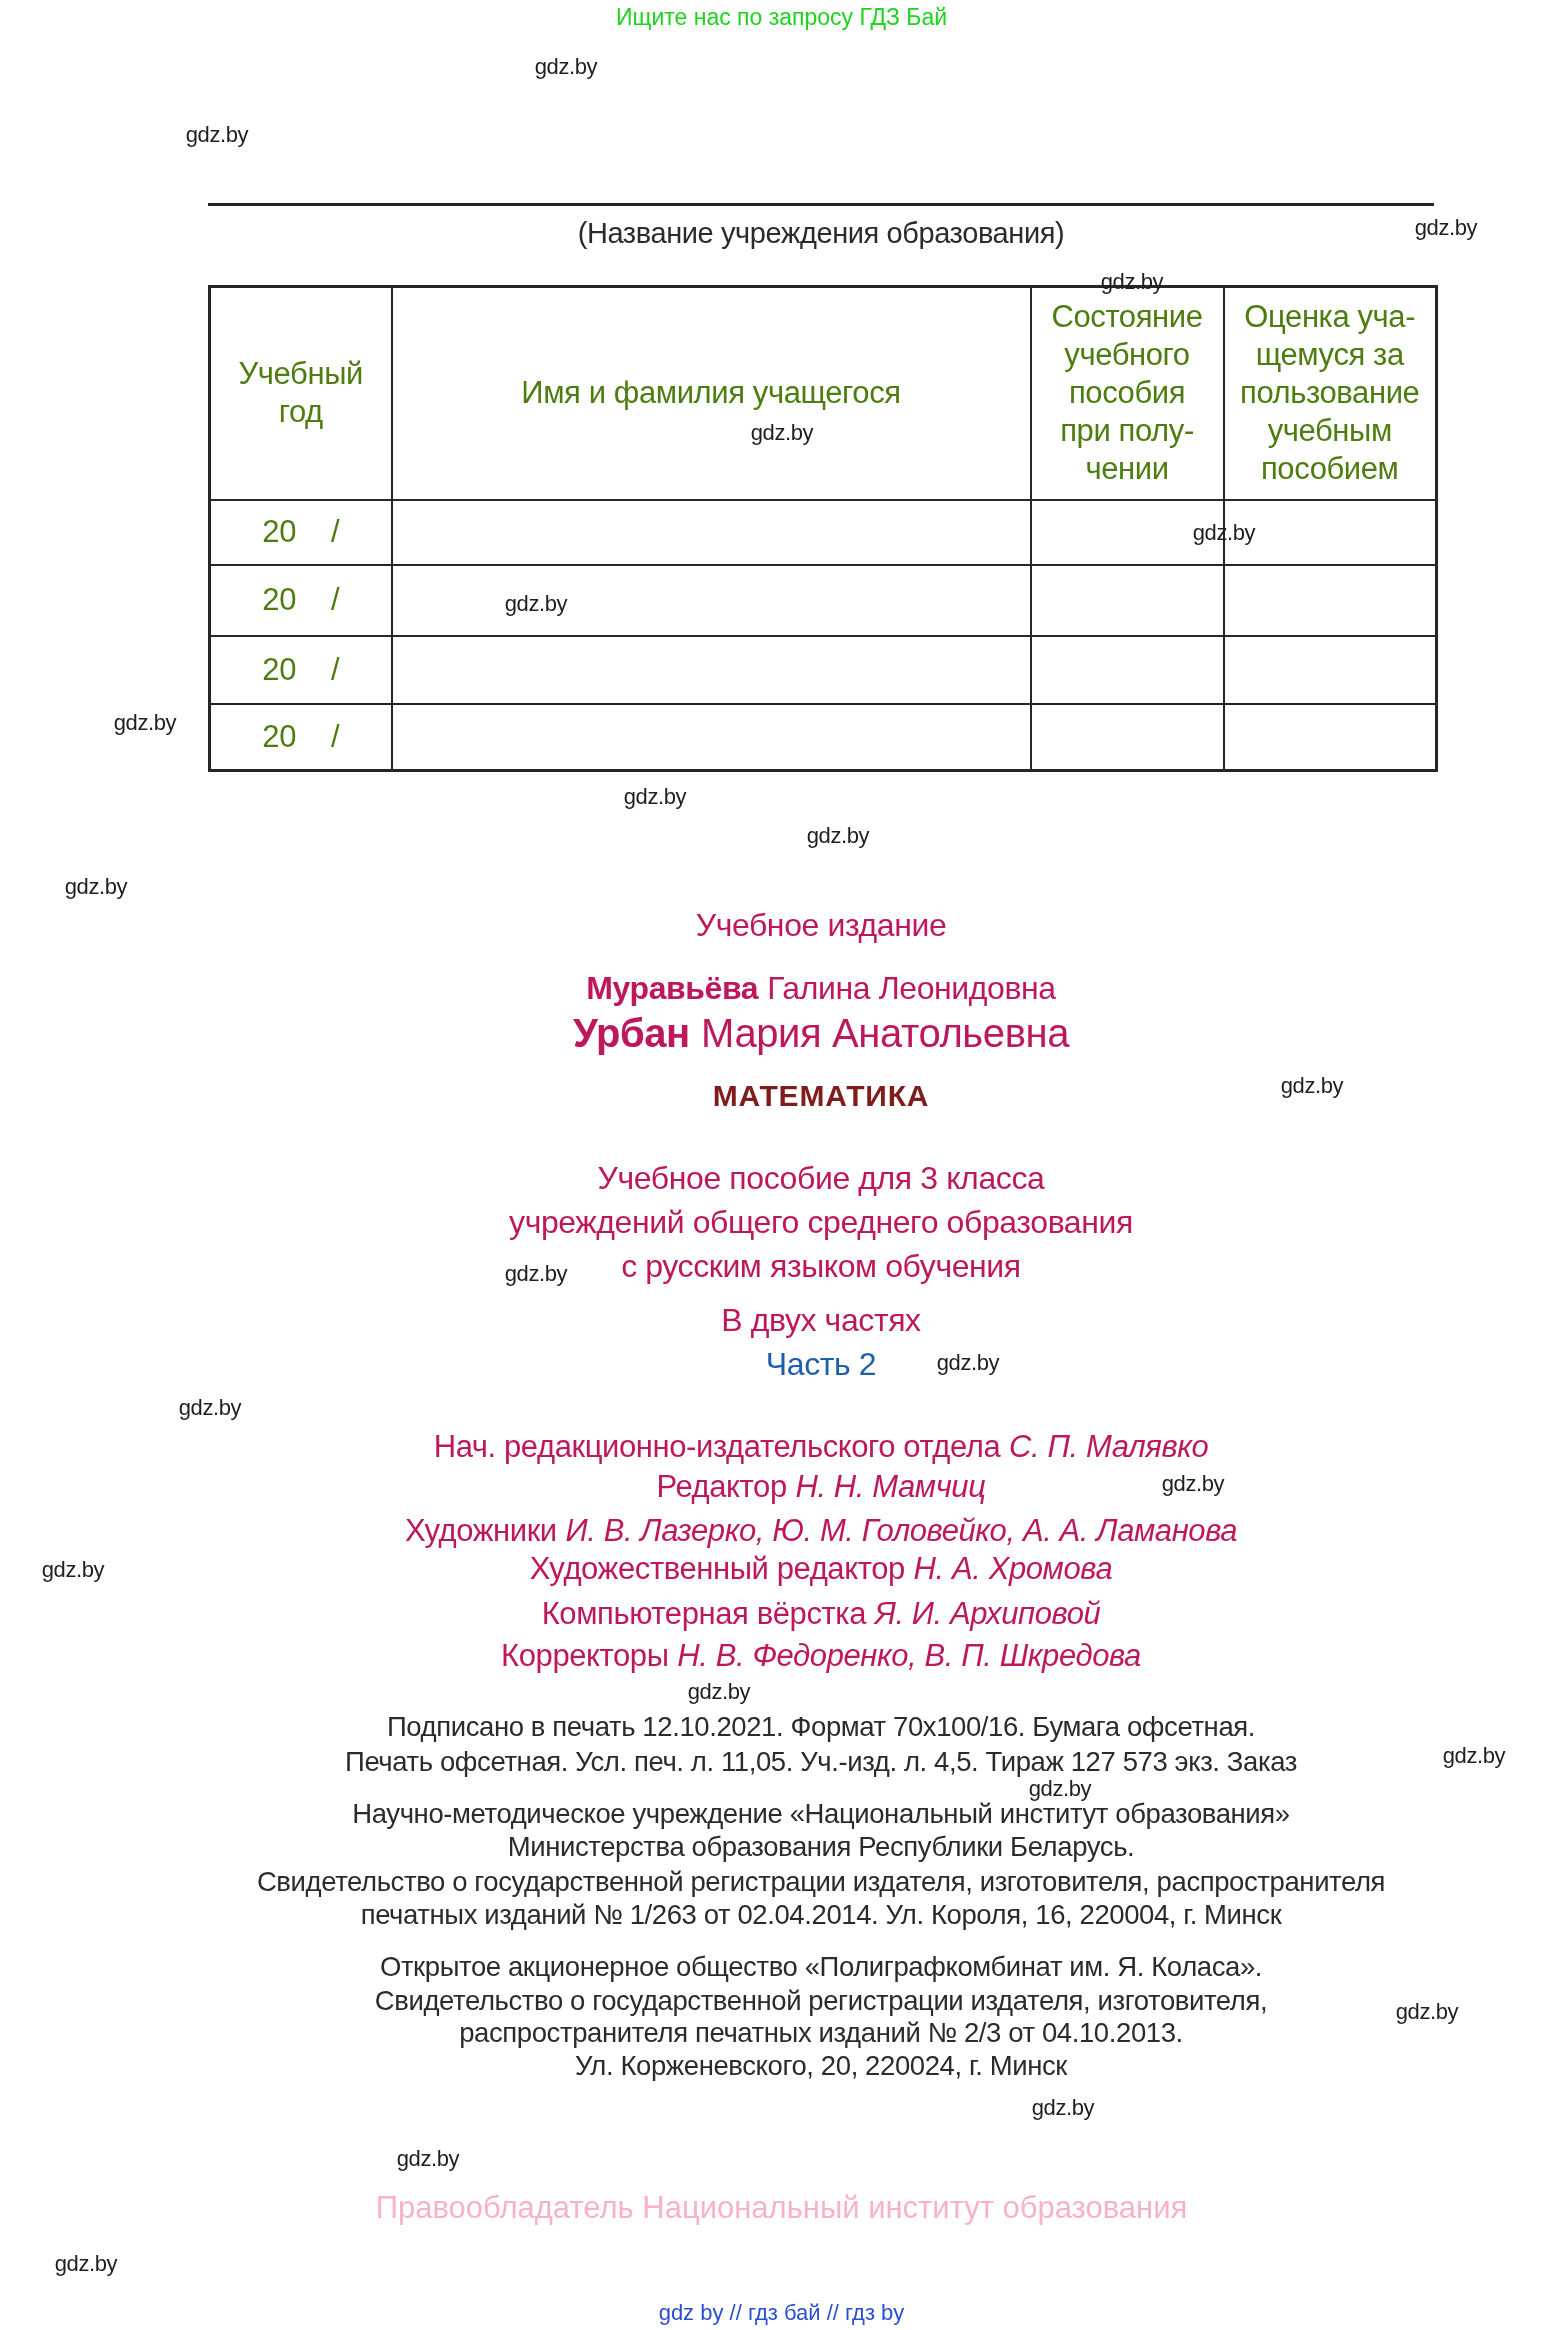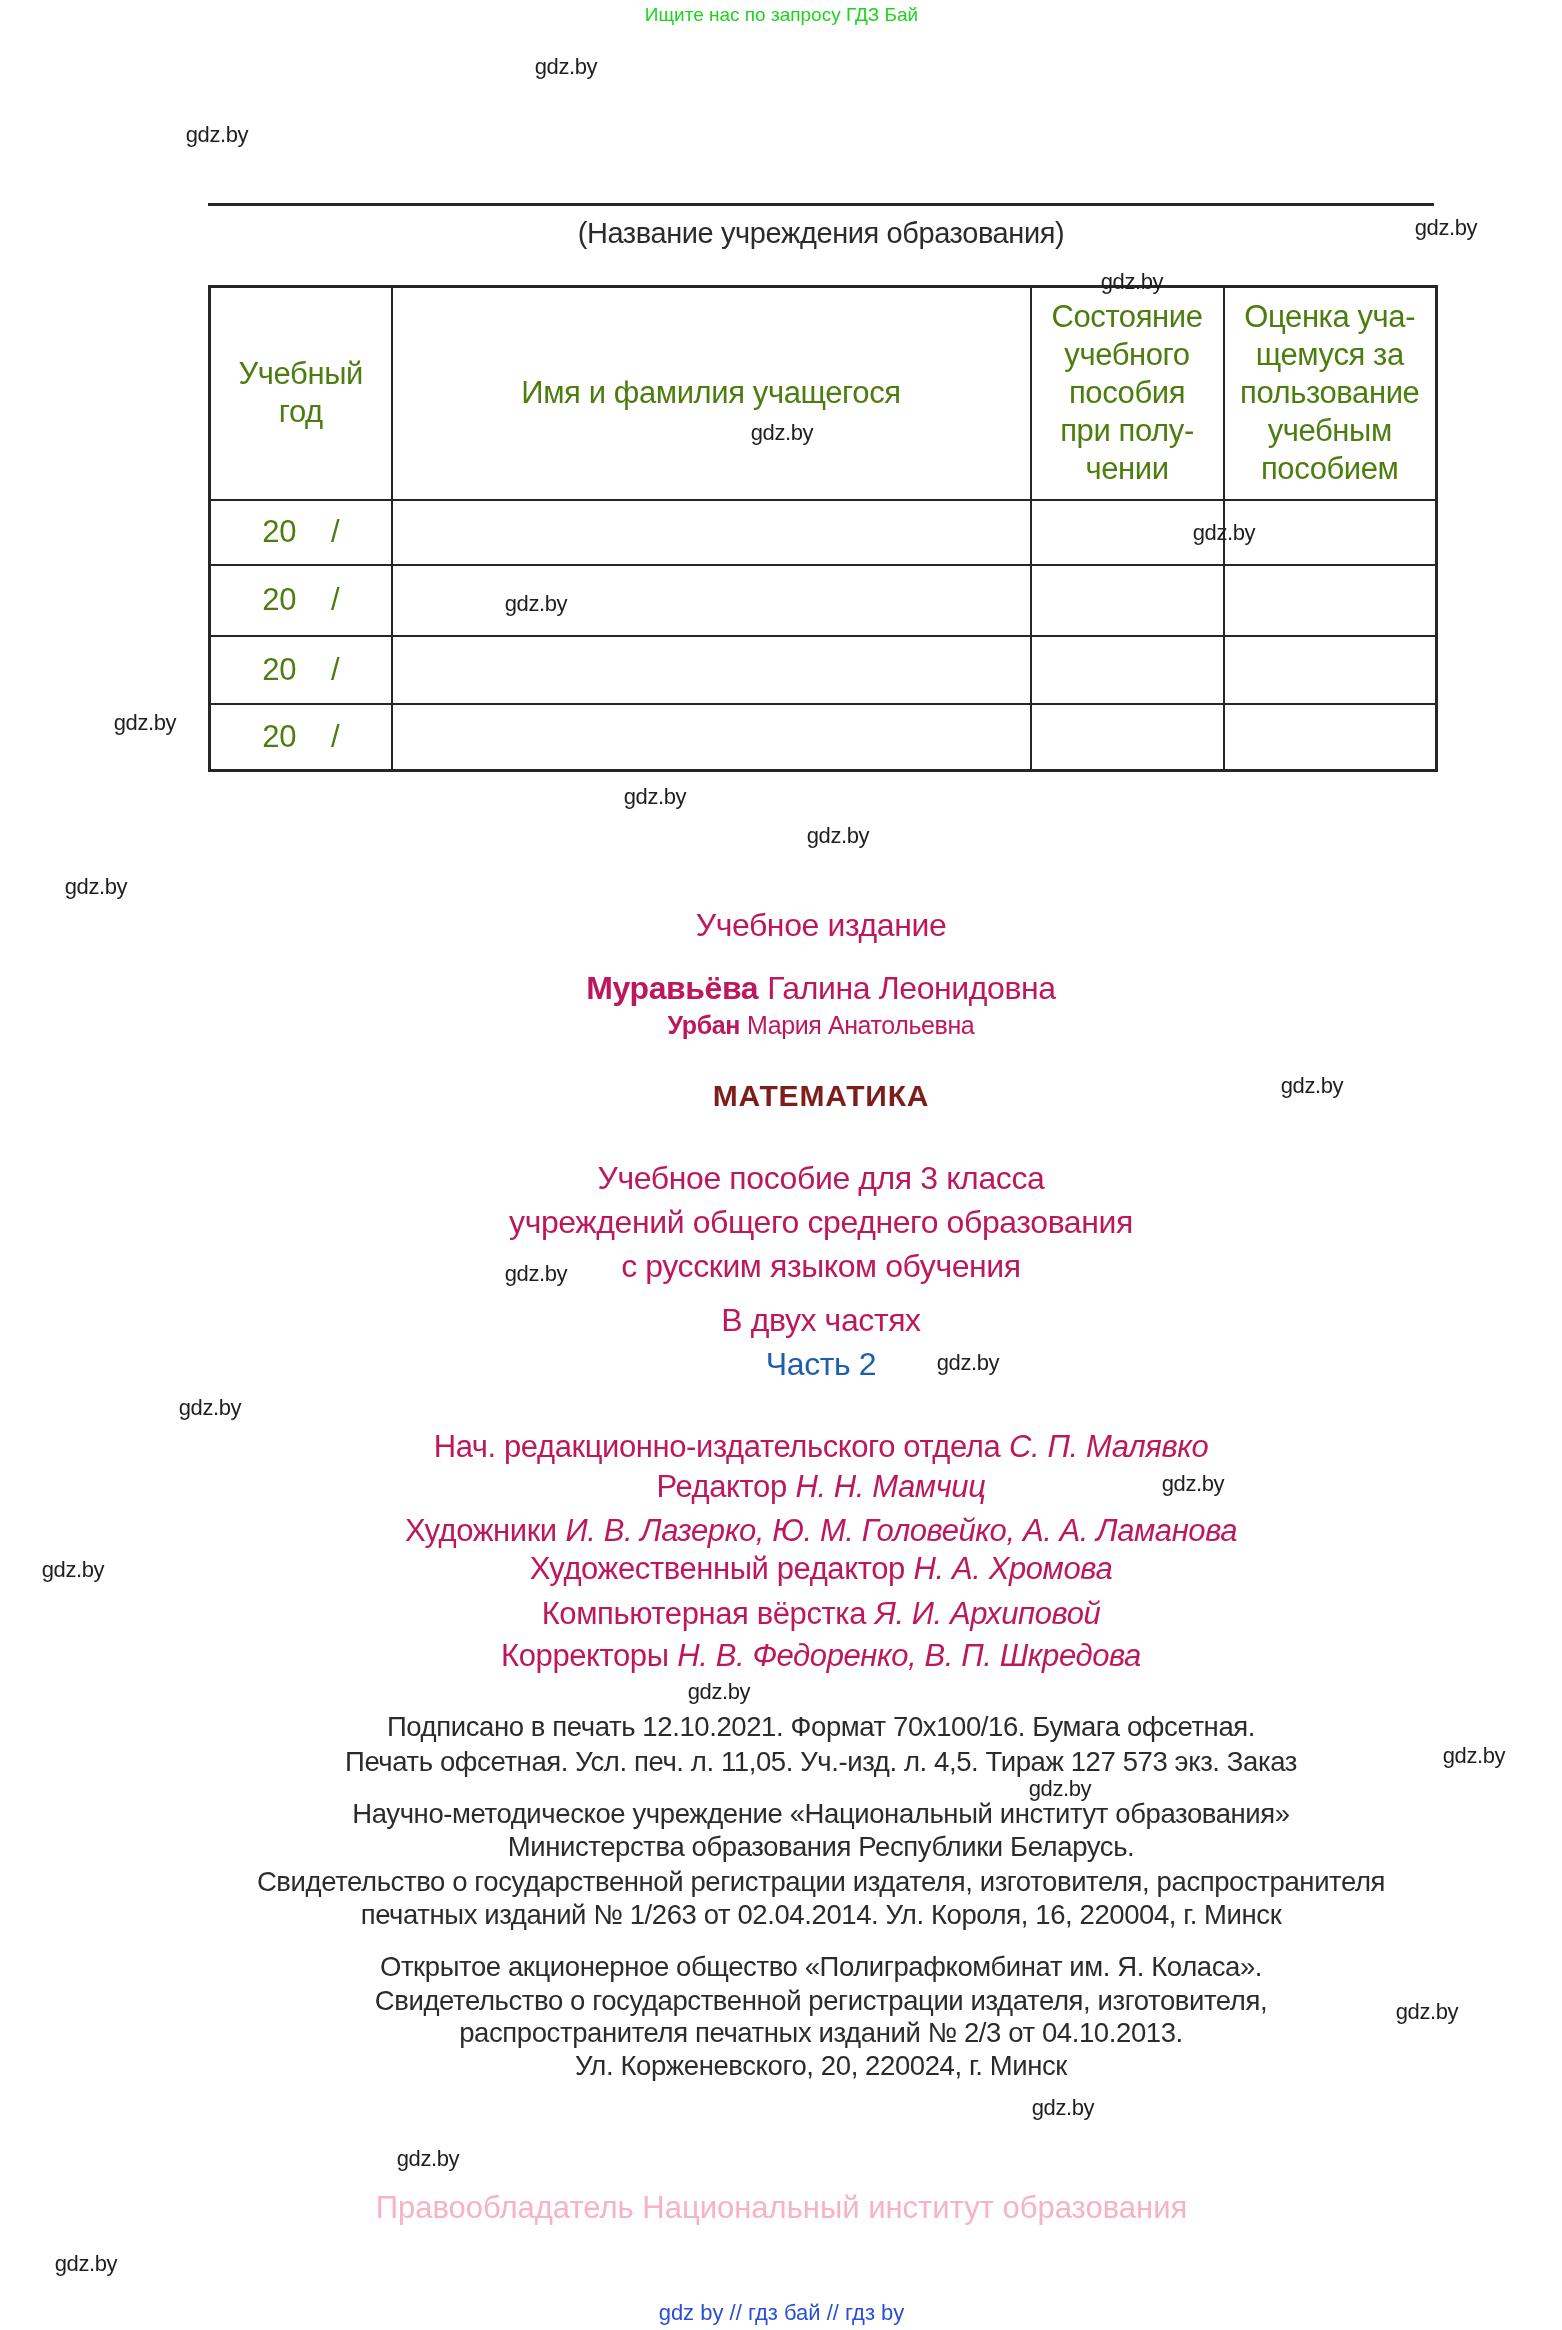--- a/index.html
+++ b/index.html
@@ -9,21 +9,21 @@
     height:2330px;
     background:#ffffff;
     font-family:"Liberation Sans", sans-serif;
     color:#2b2b2b;
     letter-spacing:-0.4px;
     overflow:hidden;
   }
   .abs{position:absolute;}
   .cline{position:absolute;left:208px;width:1226px;text-align:center;}
   .pagecline{position:absolute;left:0;width:1563px;text-align:center;}
-  .t-green{font-size:19px;color:#1dd41d;letter-spacing:0;}
+  .t-green{font-size:23px;color:#1dd41d;letter-spacing:0;}
   .t-caption{font-size:29px;color:#2b2b2b;}
   .t-body{font-size:31px;color:#be185d;}
   .t-small{font-size:27.5px;color:#2b2b2b;}
   .t-title{font-size:30px;font-weight:bold;color:#7f1d1d;letter-spacing:0.8px;}
   .t-part{font-size:32px;color:#1d5fae;}
   .t-pink{font-size:31px;color:#f7b3c4;letter-spacing:0;}
   .t-footer{font-size:22px;color:#2a4fd4;letter-spacing:0;}
   .rule{position:absolute;background:#262626;}
   .wm{
     position:absolute;
@@ -115,21 +115,21 @@
       <td></td>
     </tr>
   </tbody>
     </table>
 
   <div class="cline t-body" style="top:907px;font-size:32px;">Учебное издание</div>
 
   <div class="cline t-body" style="top:970px;font-size:32px;">
     <b class="surname">Муравьёва</b><span>Галина Леонидовна</span>
   </div>
-  <div class="cline t-body" style="top:1011px;font-size:25px;">
+  <div class="cline t-body" style="top:1011px;font-size:40px;">
     <b class="surname">Урбан</b><span>Мария Анатольевна</span>
   </div>
 
   <div class="cline t-title" style="top:1079px;">МАТЕМАТИКА</div>
 
   <div class="cline t-body" style="top:1160px;font-size:32px;">Учебное пособие для 3 класса</div>
   <div class="cline t-body" style="top:1204px;font-size:32px;">учреждений общего среднего образования</div>
   <div class="cline t-body" style="top:1248px;font-size:32px;">с русским языком обучения</div>
 
   <div class="cline t-body" style="top:1302px;font-size:32px;">В двух частях</div>

